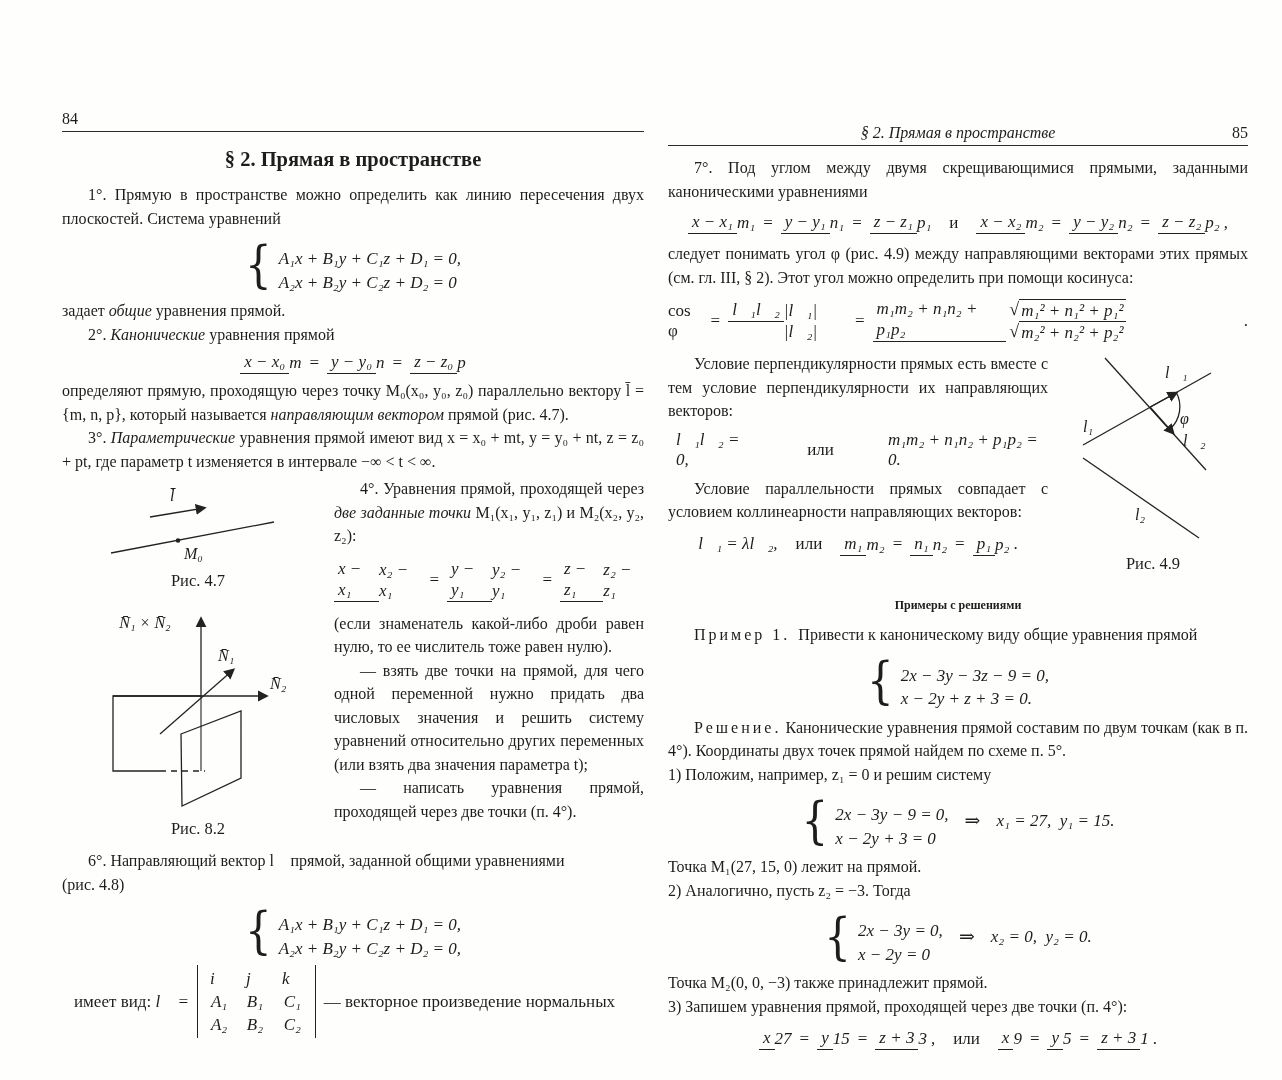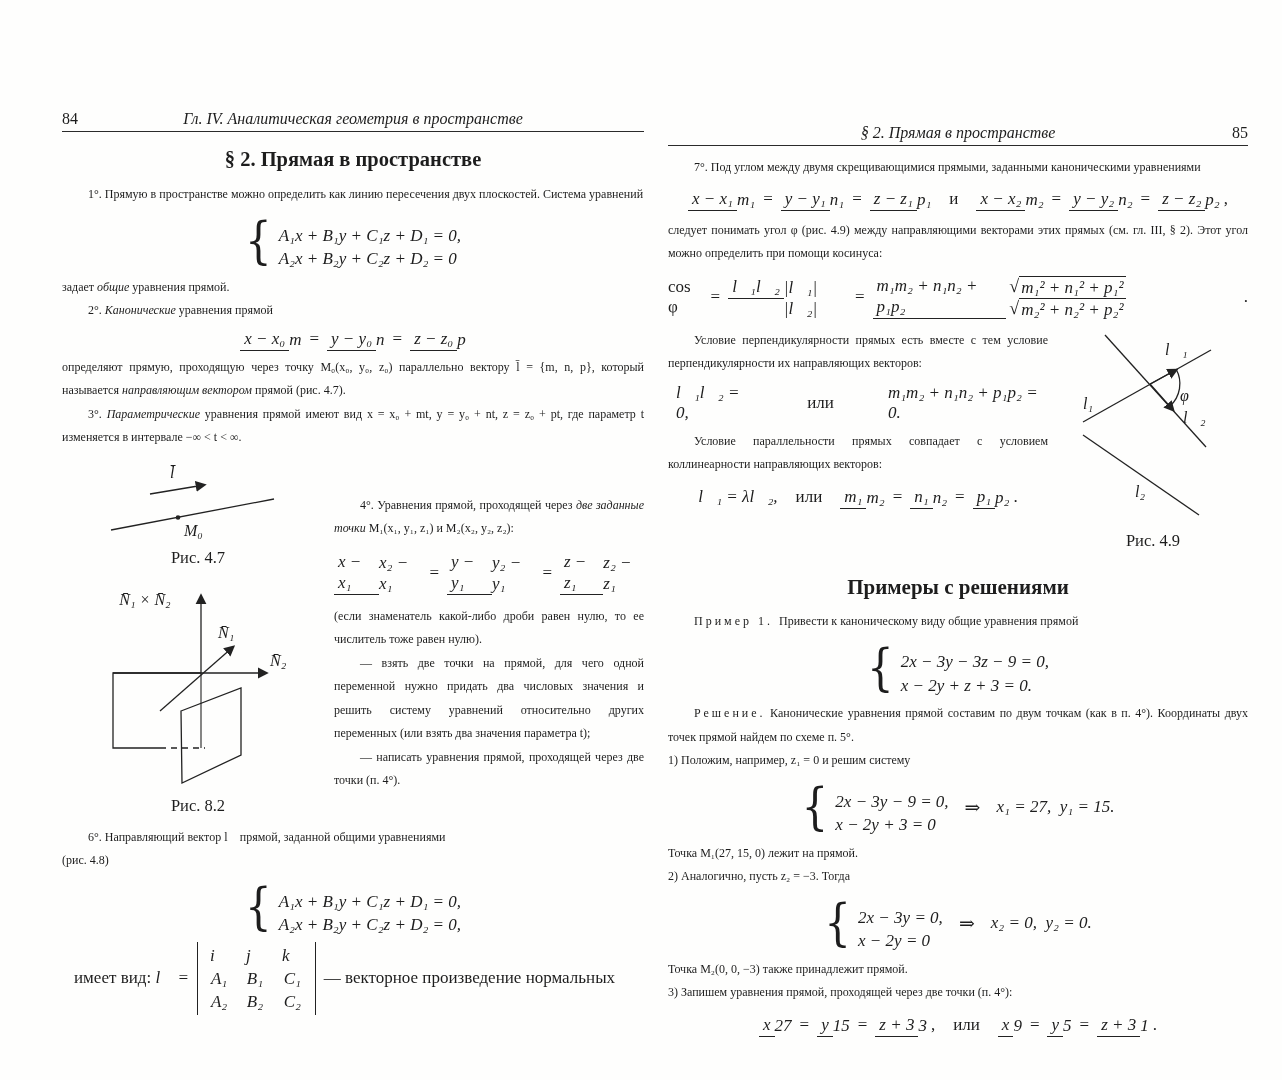--- a/index.html
+++ b/index.html
@@ -6,25 +6,25 @@
   body{width:1282px;height:1080px;background:#fefefd;overflow:hidden;
        font-family:"Liberation Serif","DejaVu Serif",serif;color:#1d1d1d;}
   .page{position:absolute;top:84px;}
   .page-left{left:62px;width:582px;}
   .page-right{left:668px;width:580px;}
   .pghead{display:flex;align-items:baseline;border-bottom:1.6px solid #2b2b2b;
           padding-bottom:3px;font-size:16px;}
   .pghead .ht{flex:1;text-align:center;font-style:italic;}
   .pghead .pn{width:34px;font-style:normal;}
   .pghead .pn.r{text-align:right;margin-top:40px;}
-  p{margin:0;font-size:12px;line-height:23.5px;text-align:justify;}
+  p{margin:0;font-size:16px;line-height:23.5px;text-align:justify;}
   .ind{text-indent:26px;}
   .it{font-style:italic;}
   .sect-title{text-align:center;font-weight:bold;font-size:20.5px;margin:16px 0 12px;}
-  .sect-title2{text-align:center;font-weight:bold;font-size:21px;margin:14px 0 10px;}
+  .sect-title2{text-align:center;font-weight:bold;font-size:12px;margin:14px 0 10px;}
   .math{font-style:italic;}
   .up{font-style:normal;}
   .disp{display:flex;justify-content:center;align-items:center;margin:5px 0;font-size:17px;}
   .frac{display:inline-flex;align-items:flex-start;line-height:21px;}
   .frac .num{border-bottom:1.1px solid #222;padding:0 4px 1px;}
   .frac .den{padding-top:1px;}
   .op{margin:0 8px;}
   .gapw{margin:0 18px;}
   .tail{margin-left:4px;}
   .system{display:inline-flex;align-items:center;}
@@ -33,40 +33,39 @@
   .syslines{display:flex;flex-direction:column;line-height:23.5px;margin-top:12px;}
   .imp{font-style:normal;font-size:19px;margin:0 16px;}
   .res{white-space:pre;}
   .det{display:inline-grid;grid-template-columns:repeat(3,auto);column-gap:18px;
        border-left:1.3px solid #222;border-right:1.3px solid #222;
        padding:2px 12px;text-align:center;line-height:23px;margin:0 8px;}
   .det span{text-align:center;}
   .detrow{display:flex;align-items:center;margin:4px 0 2px 12px;font-size:17px;}
   .twocol{display:flex;margin-top:4px;}
   .figcol{width:272px;flex:none;padding-top:8px;text-align:center;}
-  .textcol{flex:1;margin-top:40px;}
+  .textcol{flex:1;}
   .caption{font-size:16.5px;text-align:center;margin:2px 0 10px;font-style:normal;}
   .sqrtgrp{display:inline-flex;align-items:flex-start;margin:0 3px;}
   .sq{font-style:normal;font-size:18px;line-height:20px;}
   .rad{border-top:1.1px solid #222;padding:1px 2px 0;line-height:20px;}
   .sp{letter-spacing:3px;}
   .wrapzone::after{content:"";display:block;clear:both;}
   .fig49box{float:right;width:190px;margin:-4px 0 0 10px;text-align:center;}
   svg text{font-family:"Liberation Serif","DejaVu Serif",serif;font-size:16px;
            font-style:italic;fill:#1d1d1d;}
 </style>
 </head>
 <body>
 
 <div>
 
   <div class="page page-left">
     <div class="pghead">
       <span class="pn">84</span>
-      <span class="ht">Гл. IV. Аналитическая геометрия в пространстве</span>
       <span class="pn r"></span>
     </div>
 
     <div class="sect-title">§ 2. Прямая в пространстве</div>
 
     <p class="ind"><span>1°. Прямую в пространстве можно определить как линию пересечения двух плоскостей. Система уравнений</span></p>
 
     <div class="disp">
       <span class="system">
         <span class="brace">{</span>

